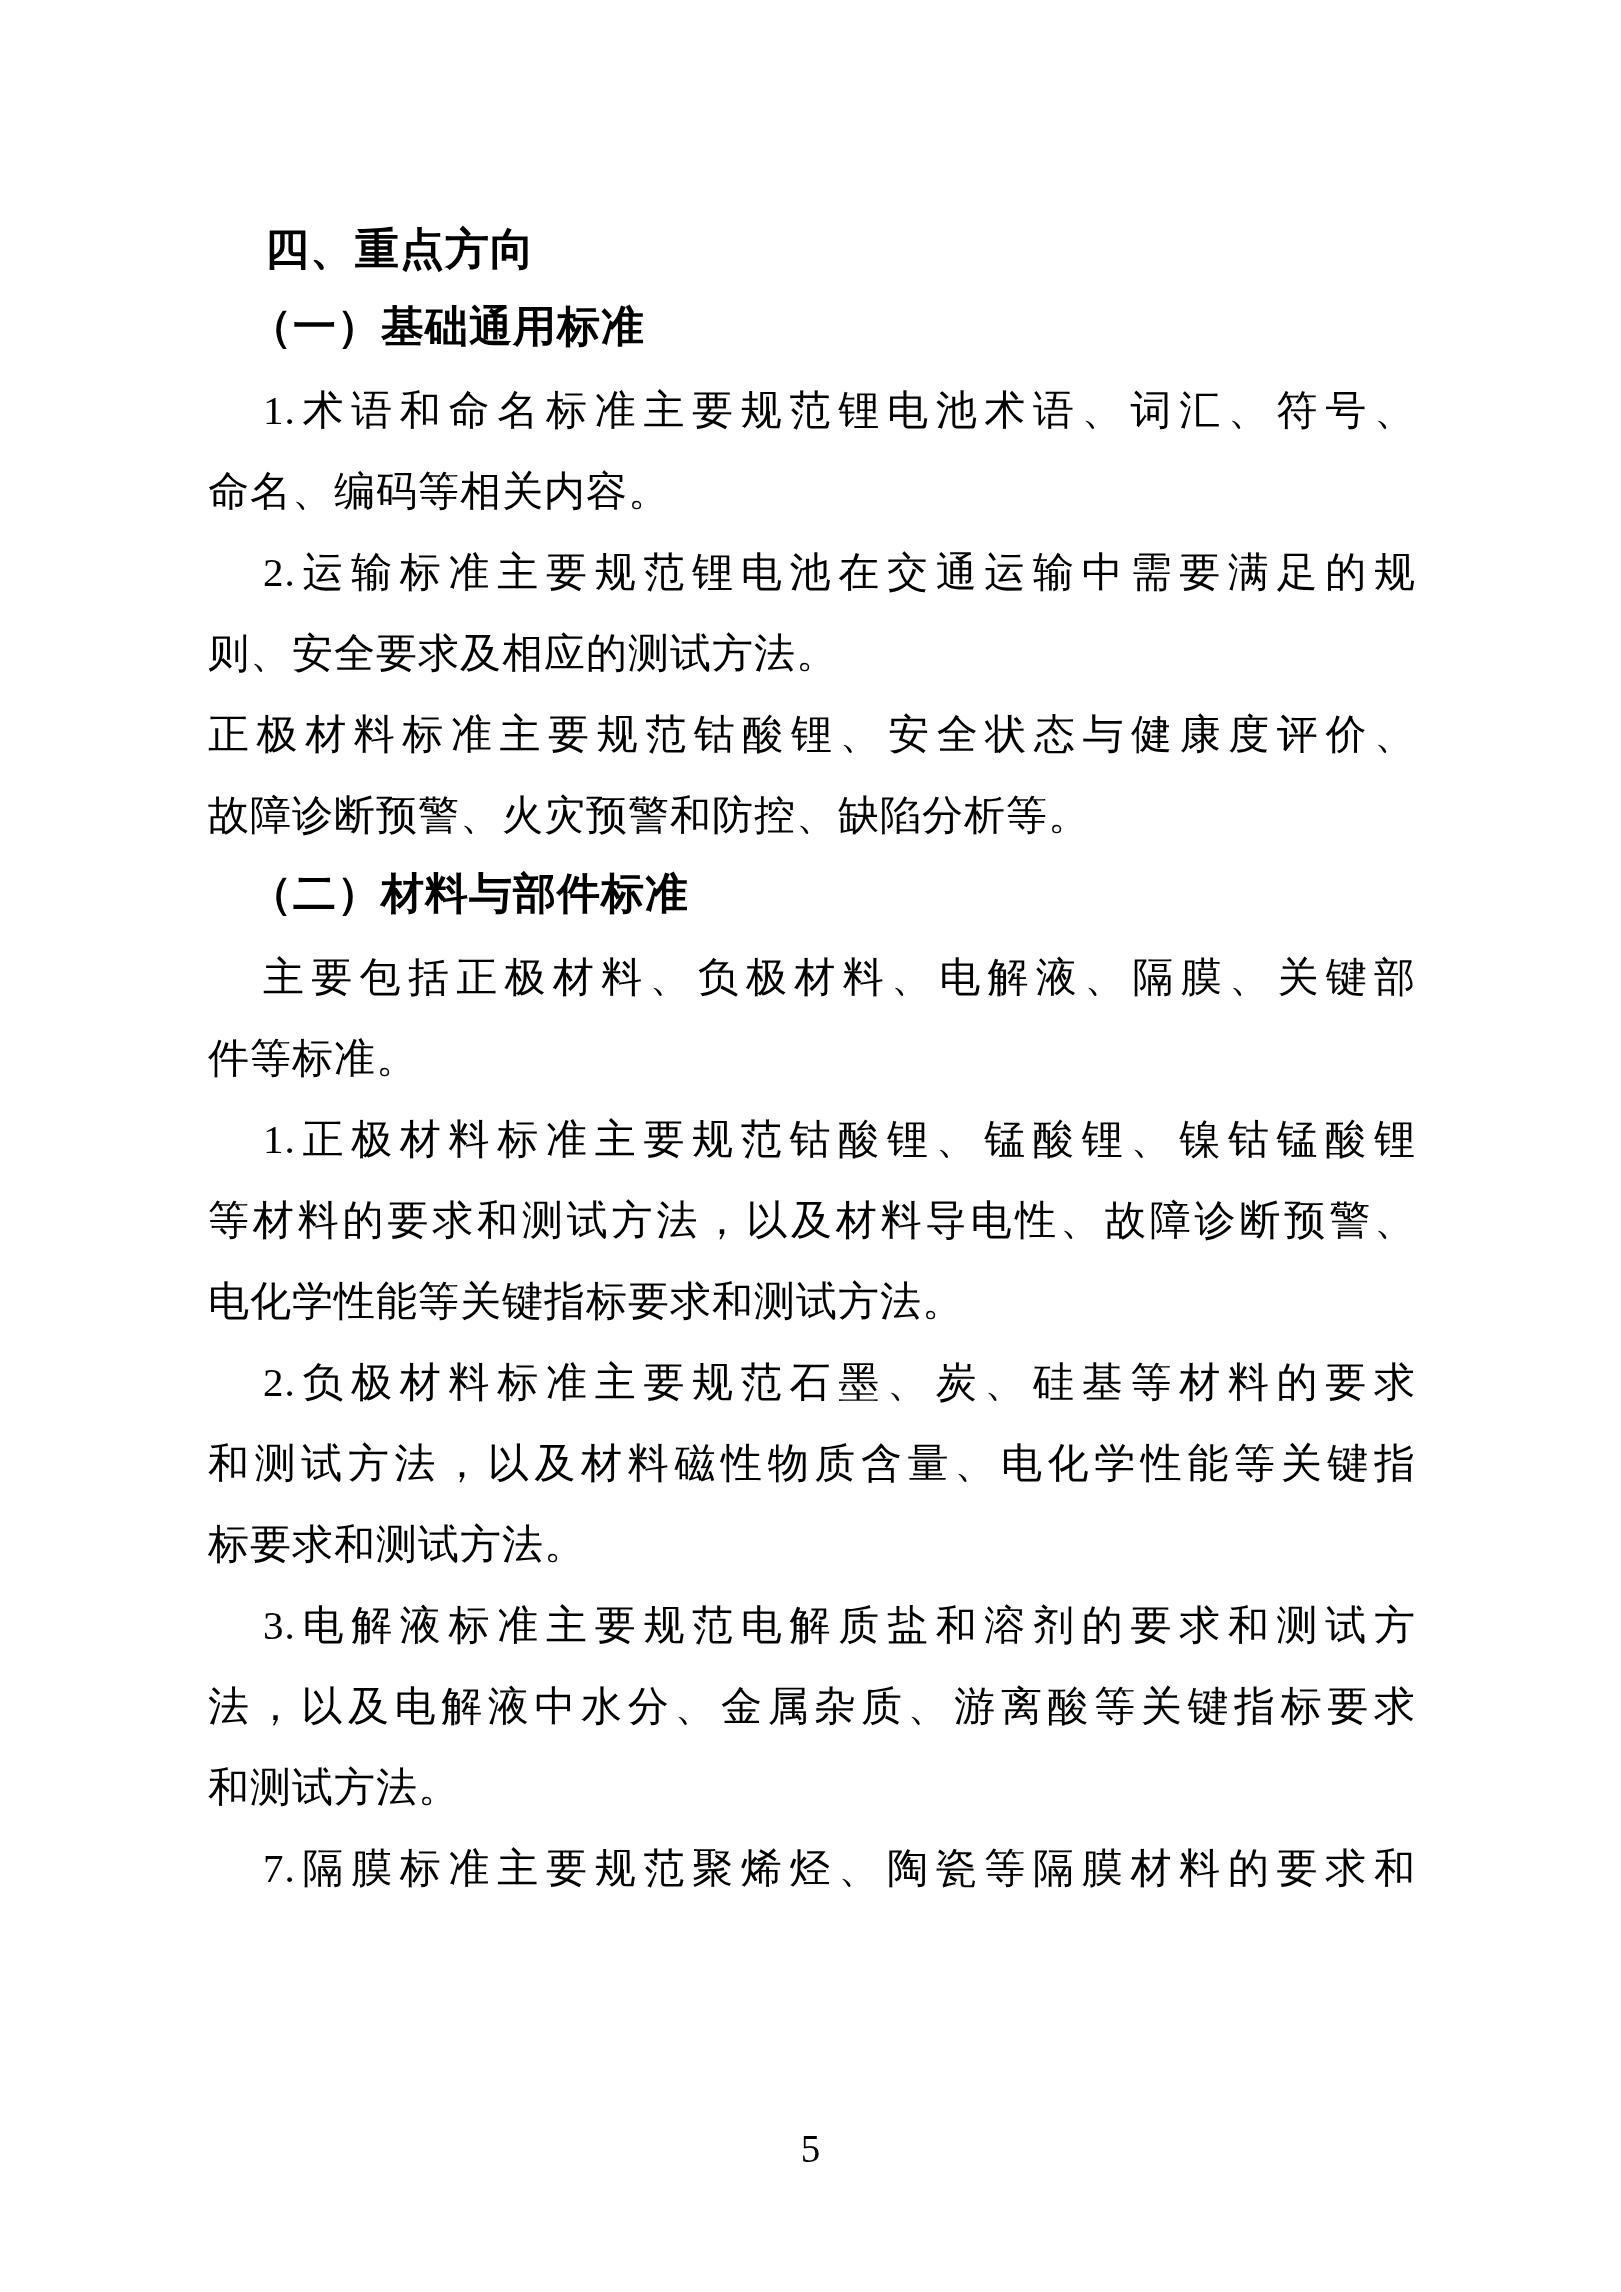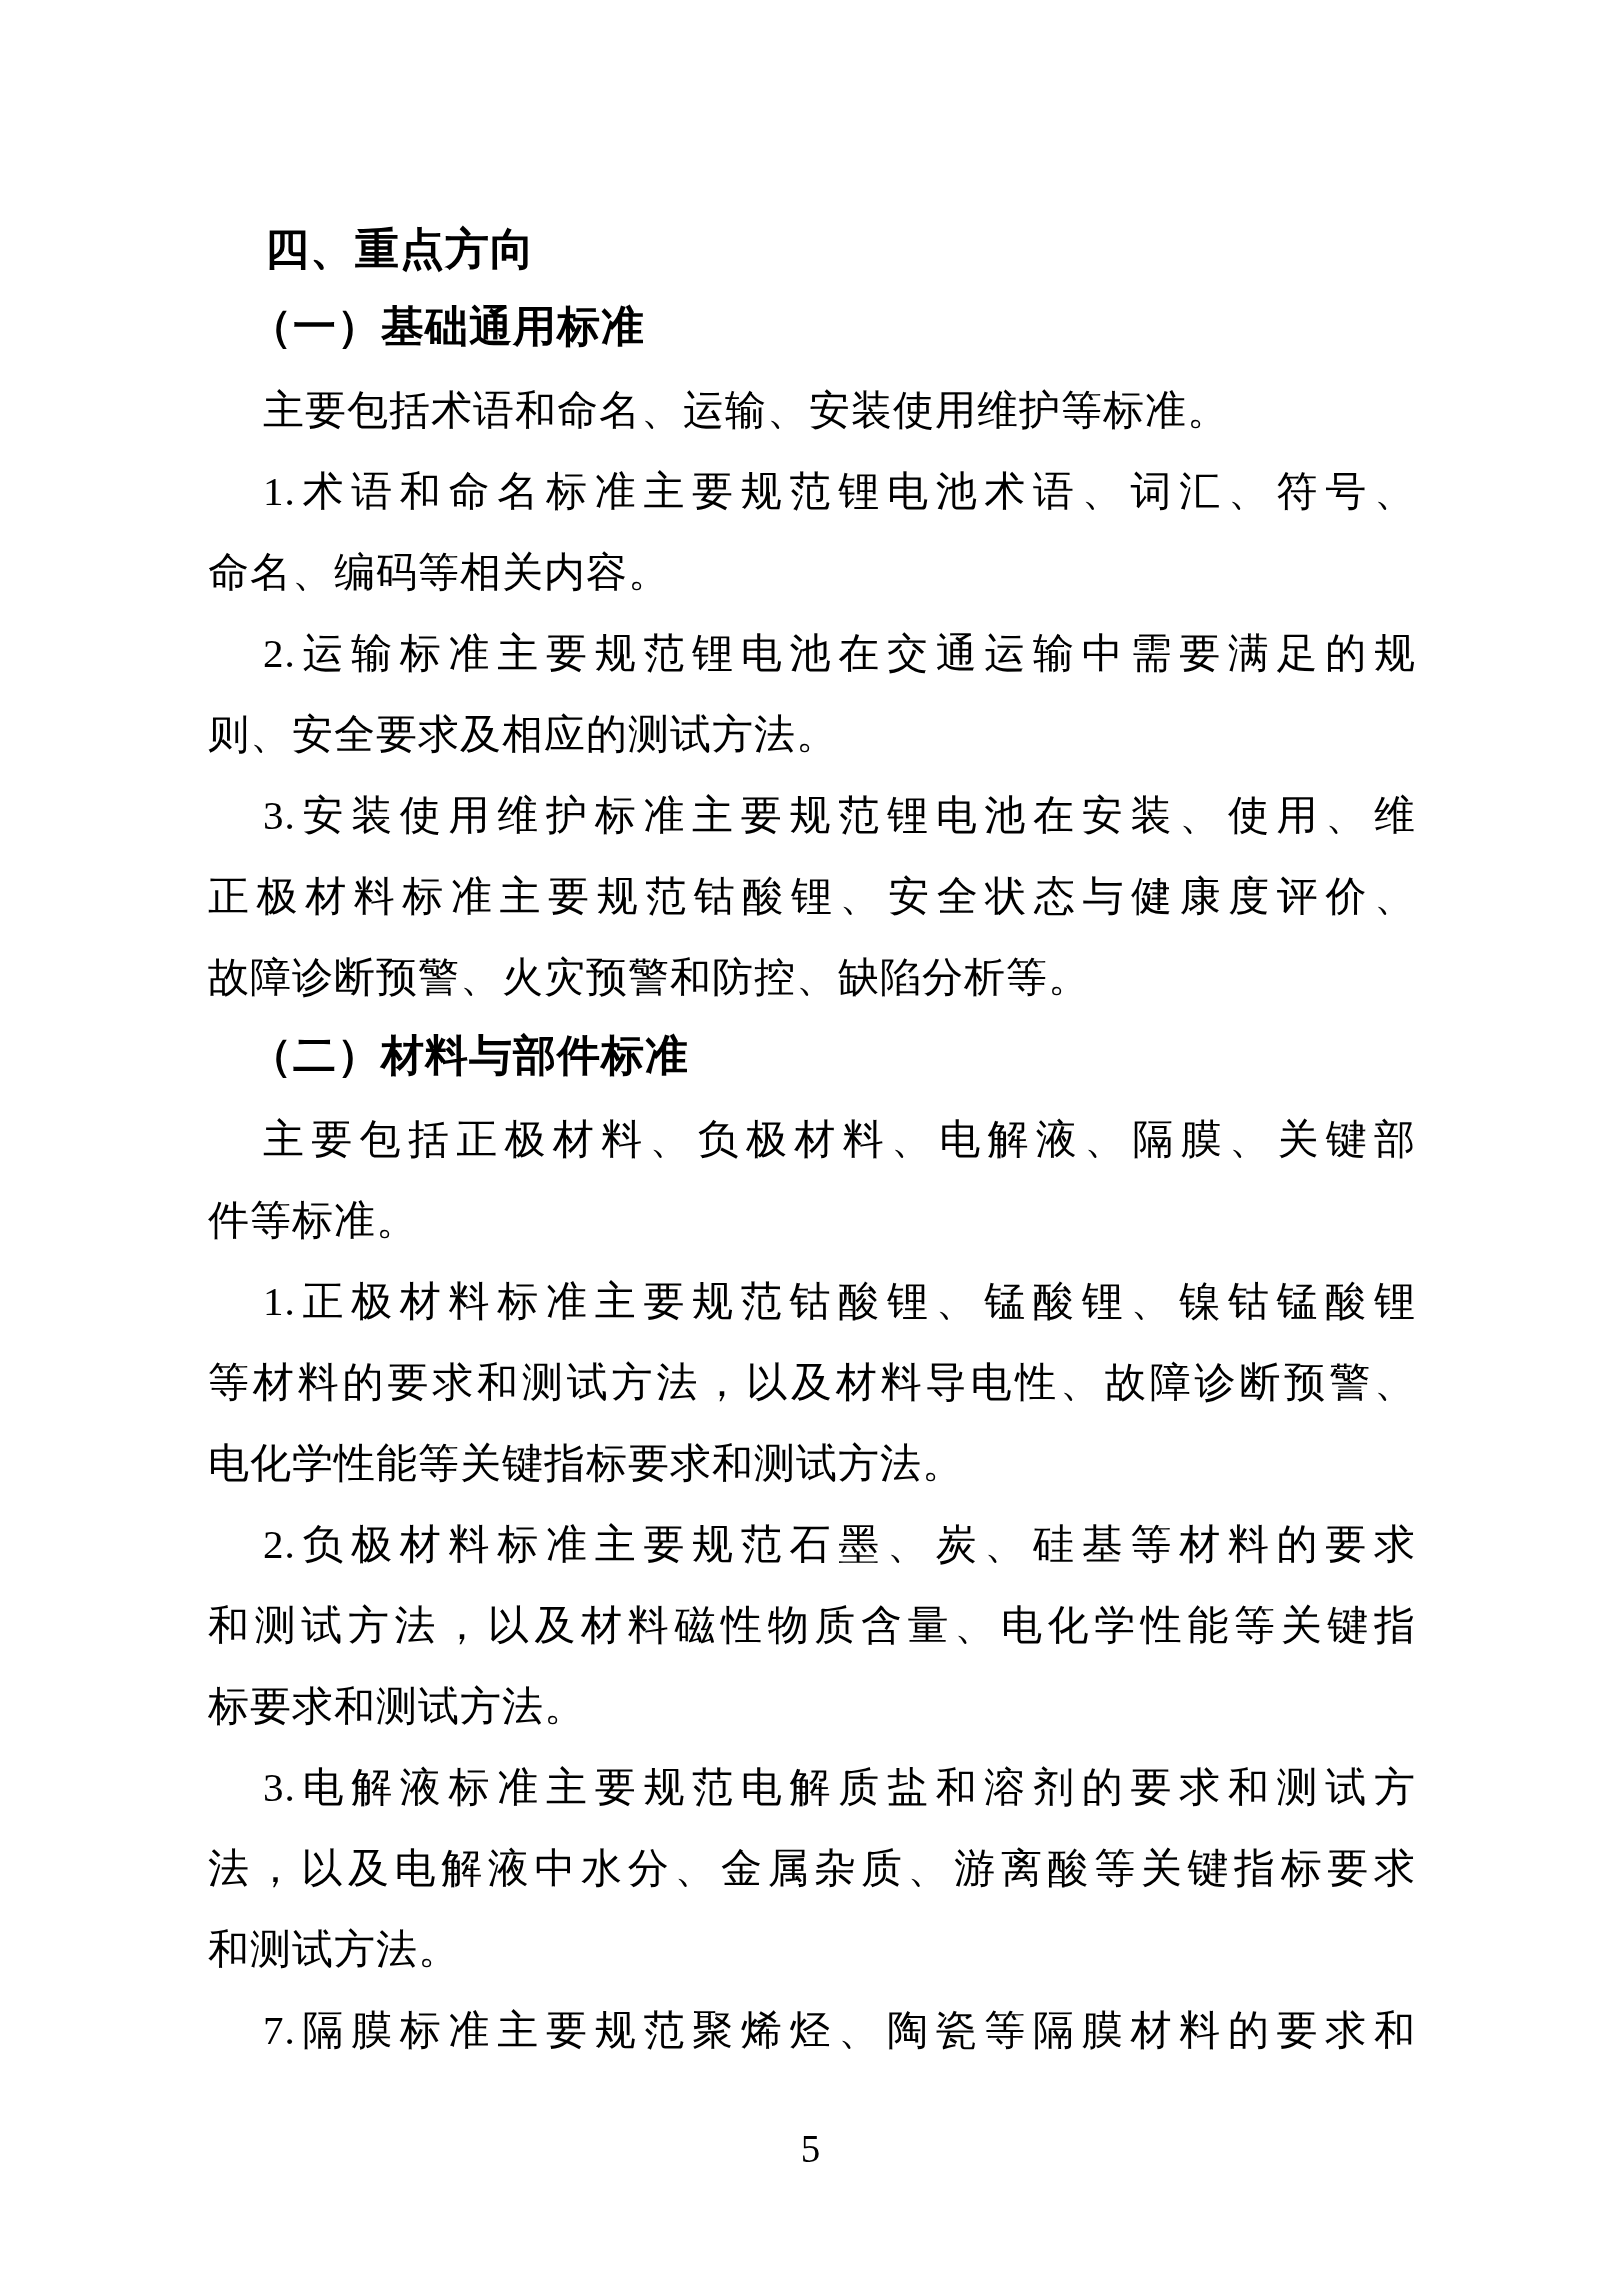--- a/index.html
+++ b/index.html
@@ -56,26 +56,24 @@
     font-size: 39px;
   }
 </style>
 </head>
 <body>
 
 <div class="page">
   <main class="content">
       <div class="line h1">四、重点方向</div>
       <div class="line h2">（一）基础通用标准</div>
-      <div class="line body first last">主要包括术语和命名、运输、安装使用维护等标准。</div>
       <div class="line body first">1.术语和命名标准主要规范锂电池术语、词汇、符号、</div>
       <div class="line body last">命名、编码等相关内容。</div>
       <div class="line body first">2.运输标准主要规范锂电池在交通运输中需要满足的规</div>
       <div class="line body last">则、安全要求及相应的测试方法。</div>
-      <div class="line body first">3.安装使用维护标准主要规范锂电池在安装、使用、维</div>
       <div class="line body">正极材料标准主要规范钴酸锂、安全状态与健康度评价、</div>
       <div class="line body last">故障诊断预警、火灾预警和防控、缺陷分析等。</div>
       <div class="line h2">（二）材料与部件标准</div>
       <div class="line body first">主要包括正极材料、负极材料、电解液、隔膜、关键部</div>
       <div class="line body last">件等标准。</div>
       <div class="line body first">1.正极材料标准主要规范钴酸锂、锰酸锂、镍钴锰酸锂</div>
       <div class="line body">等材料的要求和测试方法，以及材料导电性、故障诊断预警、</div>
       <div class="line body last">电化学性能等关键指标要求和测试方法。</div>
       <div class="line body first">2.负极材料标准主要规范石墨、炭、硅基等材料的要求</div>
       <div class="line body">和测试方法，以及材料磁性物质含量、电化学性能等关键指</div>

